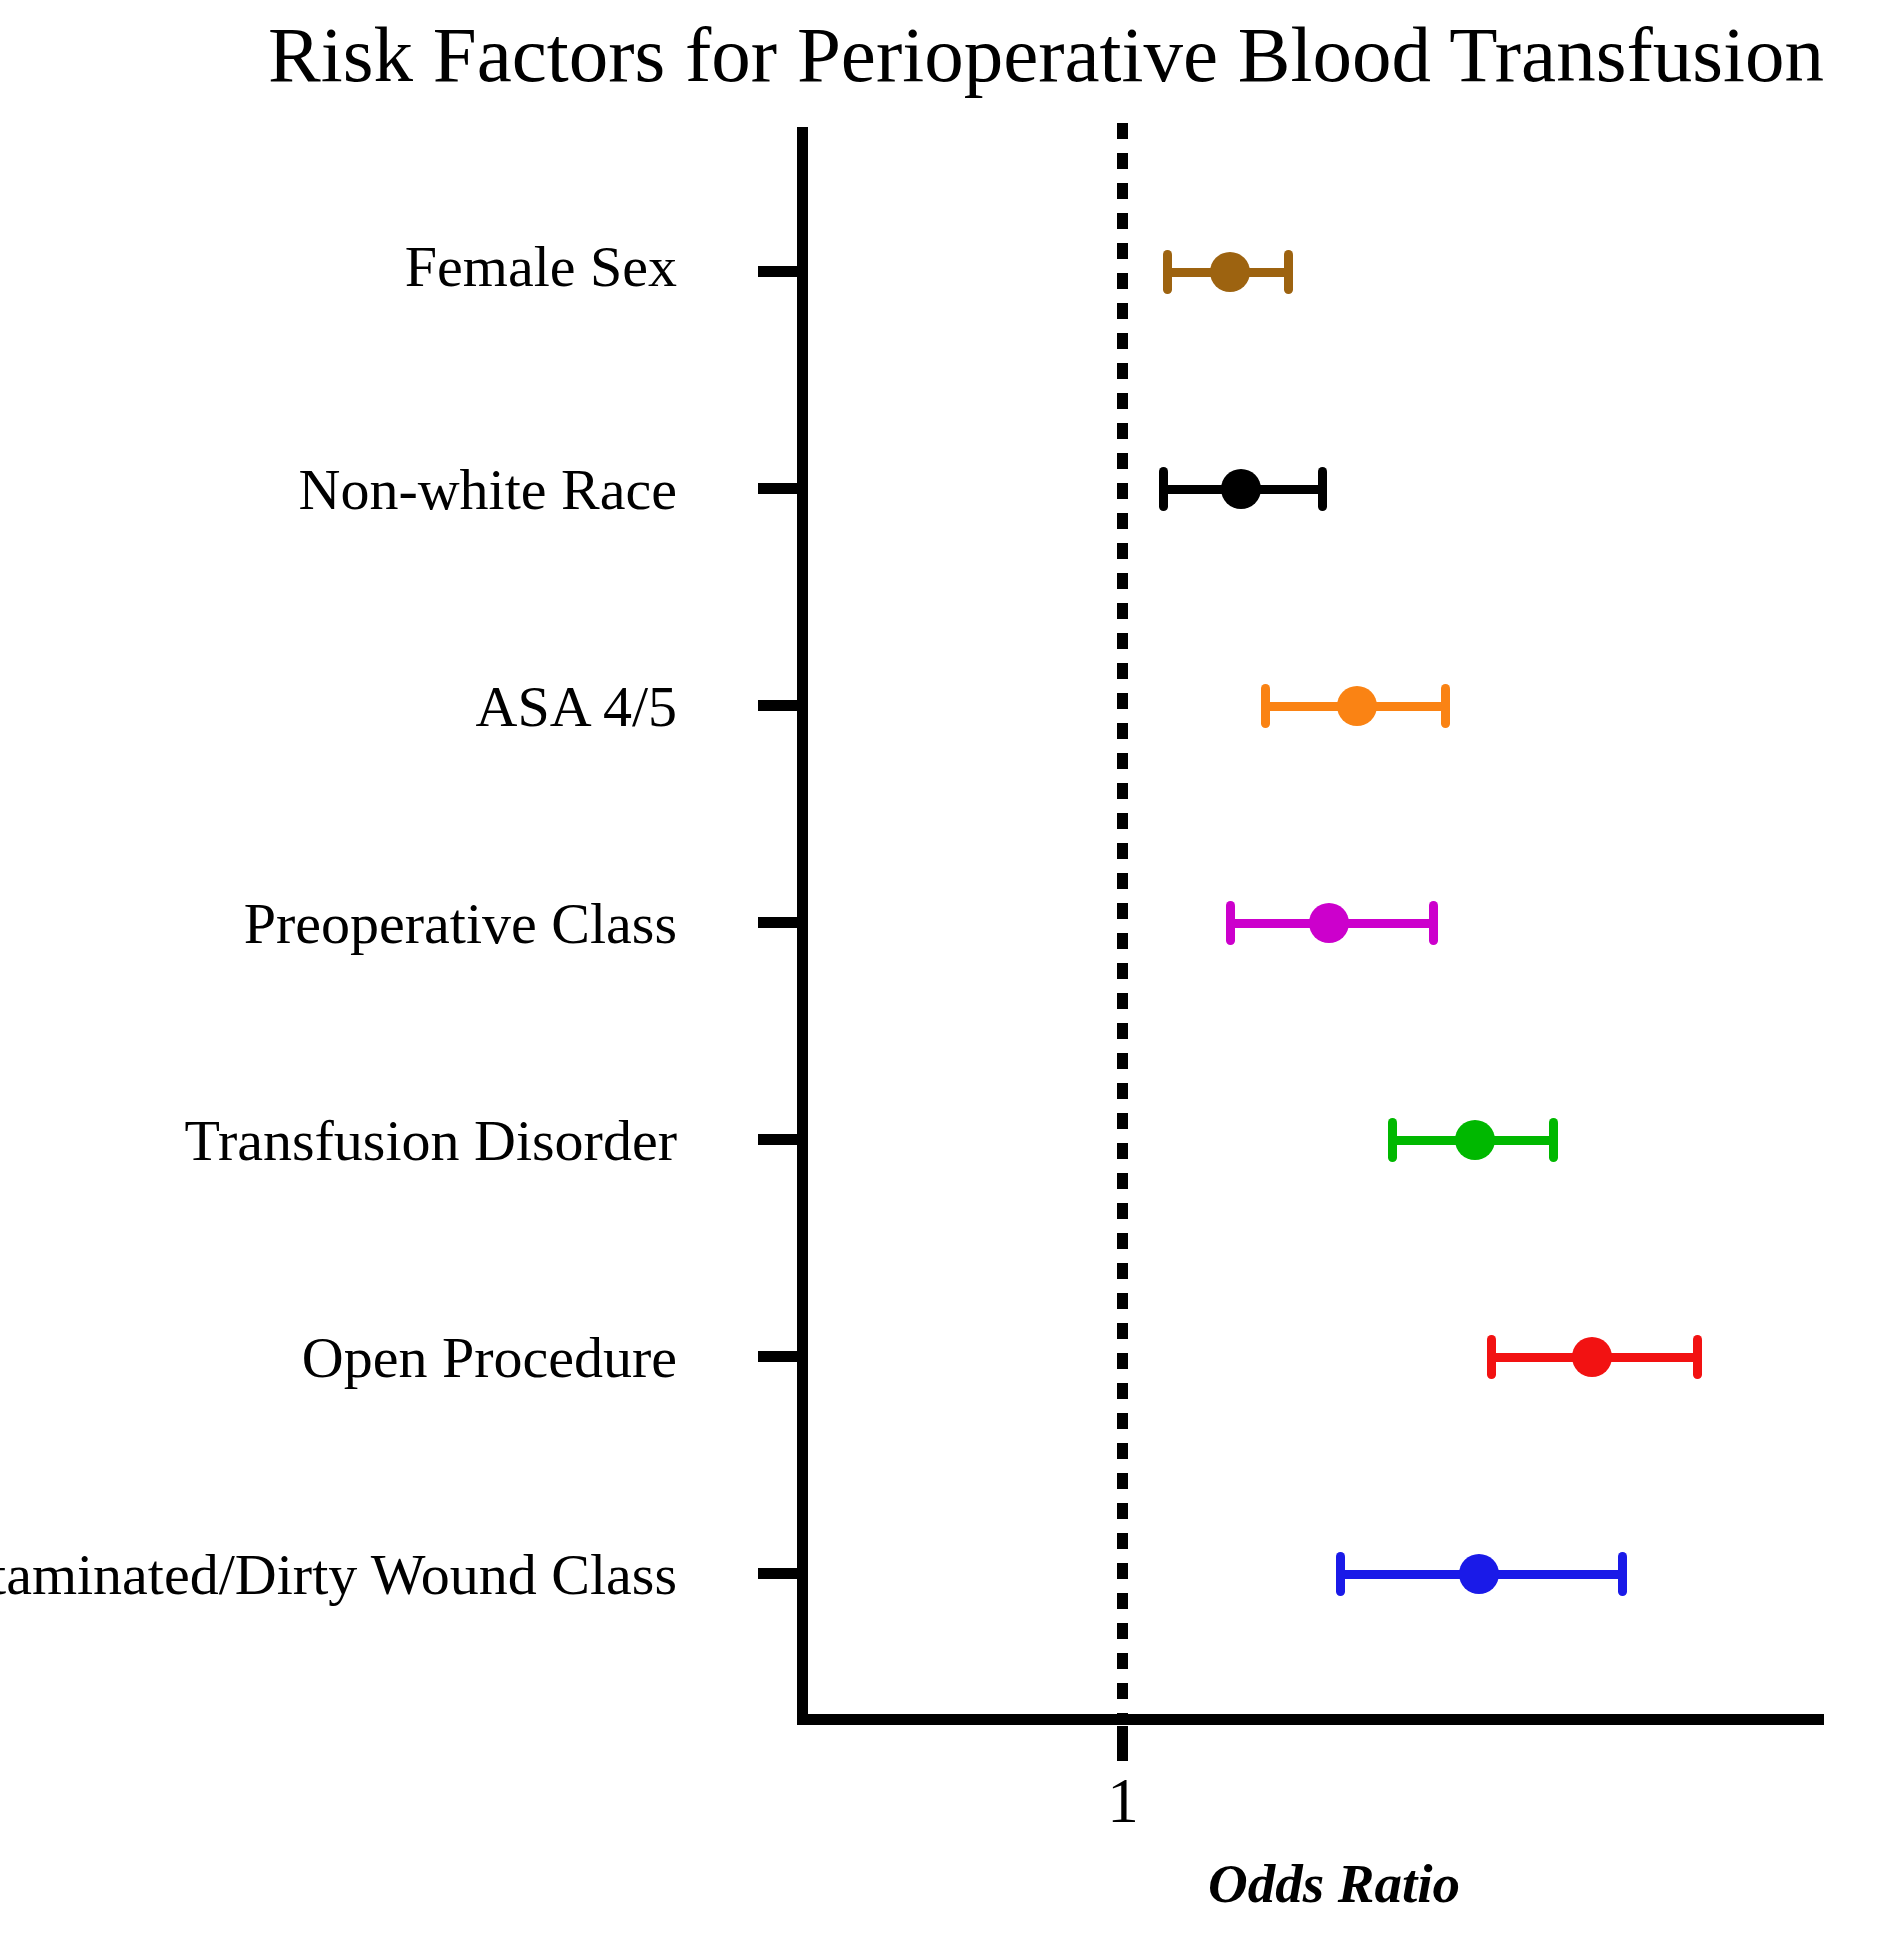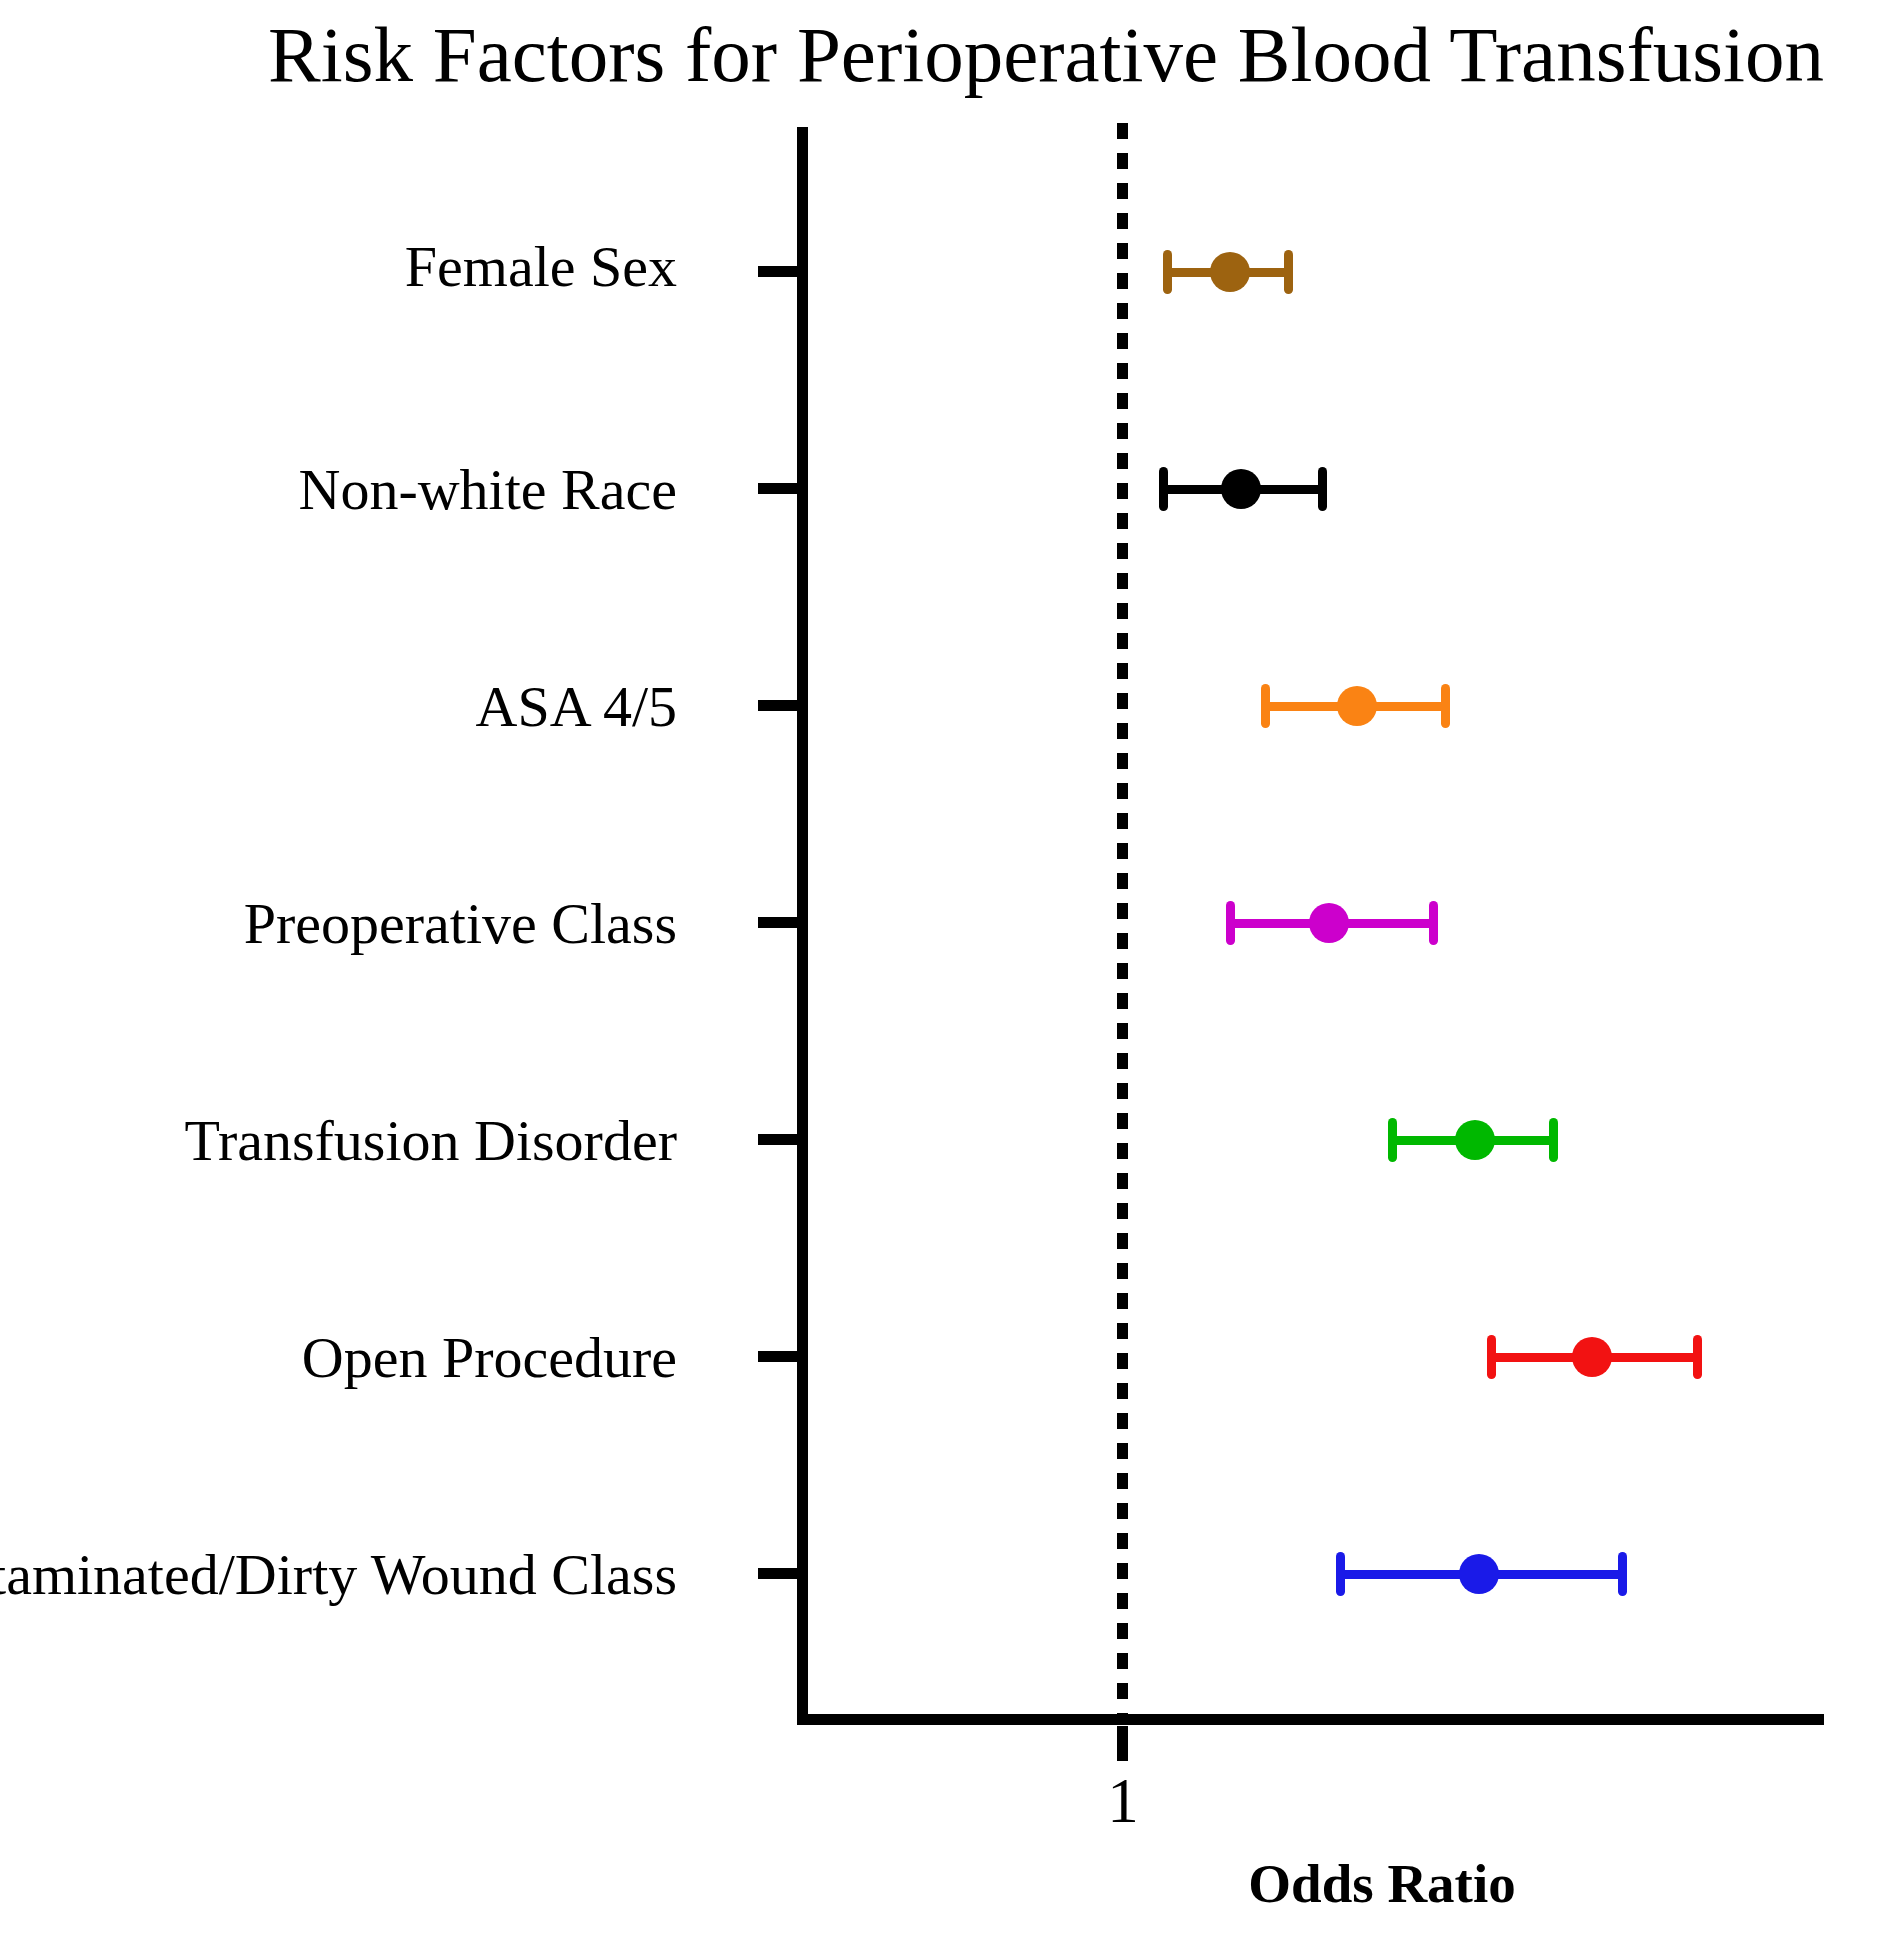--- a/index.html
+++ b/index.html
@@ -114,15 +114,15 @@
       <div class="whisker-cap" style="left: 1618px; top: 1552px; background: rgb(26, 26, 232);"></div>
       <div class="marker-dot" style="left: 1459px; top: 1554px; background: rgb(26, 26, 232);"></div>
     </div>
   <div>
       <div class="axis-piece" style="left: 1117px; top: 1726px; width: 11.4px; height: 35px;"></div>
       <div class="x-tick-label" style="left: 1123px; top: 1766px;">1</div>
       <div class="axis-piece" style="left: 1861px; top: 1726px; width: 11.4px; height: 35px;"></div>
       <div class="x-tick-label" style="left: 1866px; top: 1766px;">5</div>
     </div>
 
-  <div class="x-axis-title" style="left:1382px;top:1849px;">Odds Ratio</div>
+  <div class="x-axis-title" style="left:1334px;top:1849px;font-style:italic;">Odds Ratio</div>
 </div>
 
 
 </body></html>

